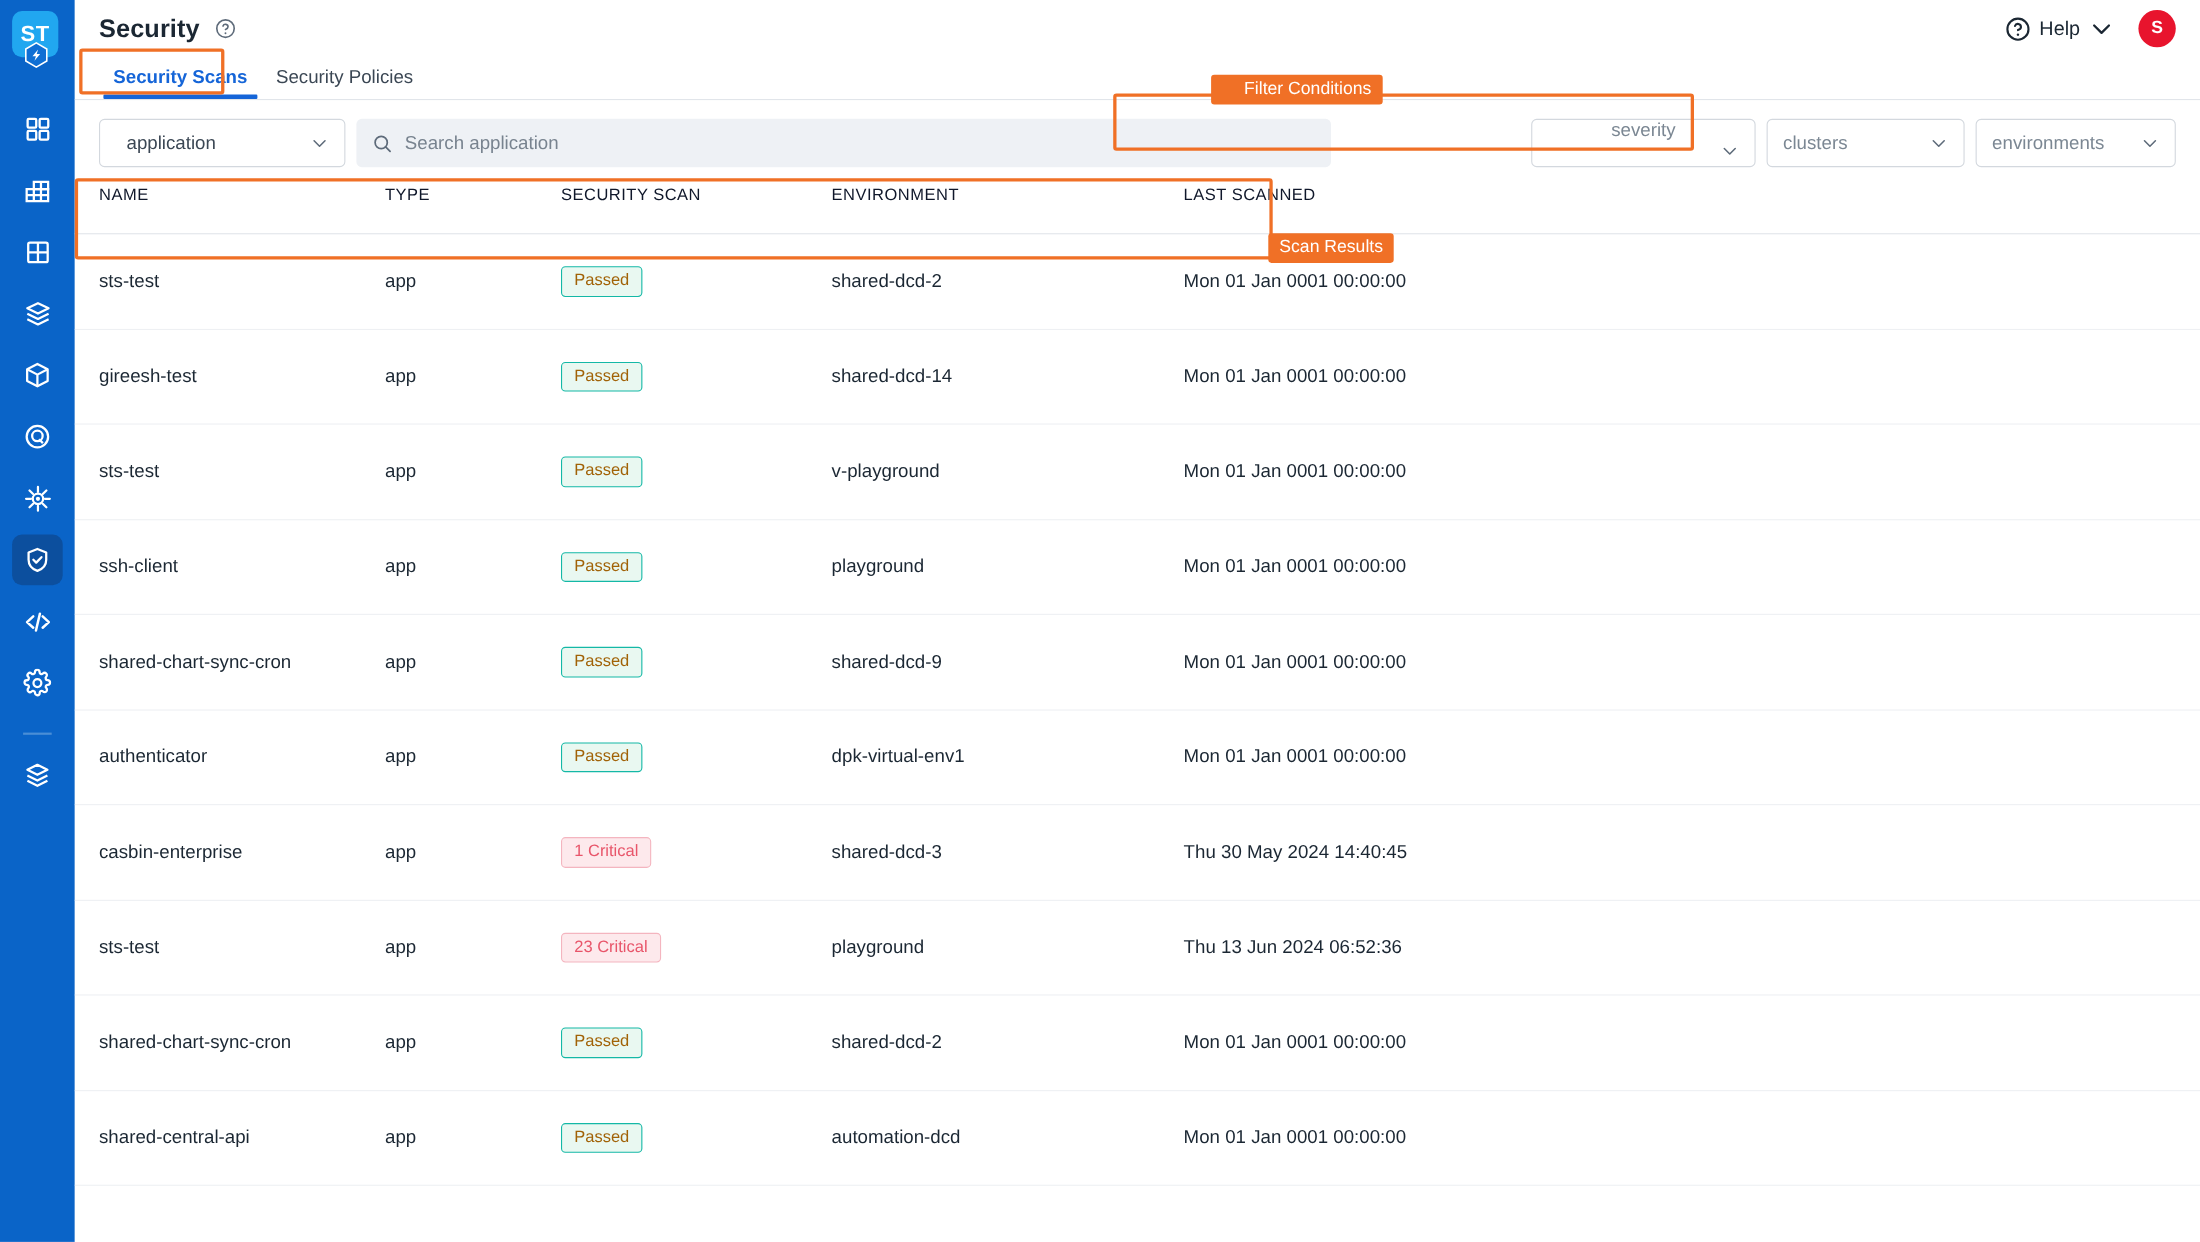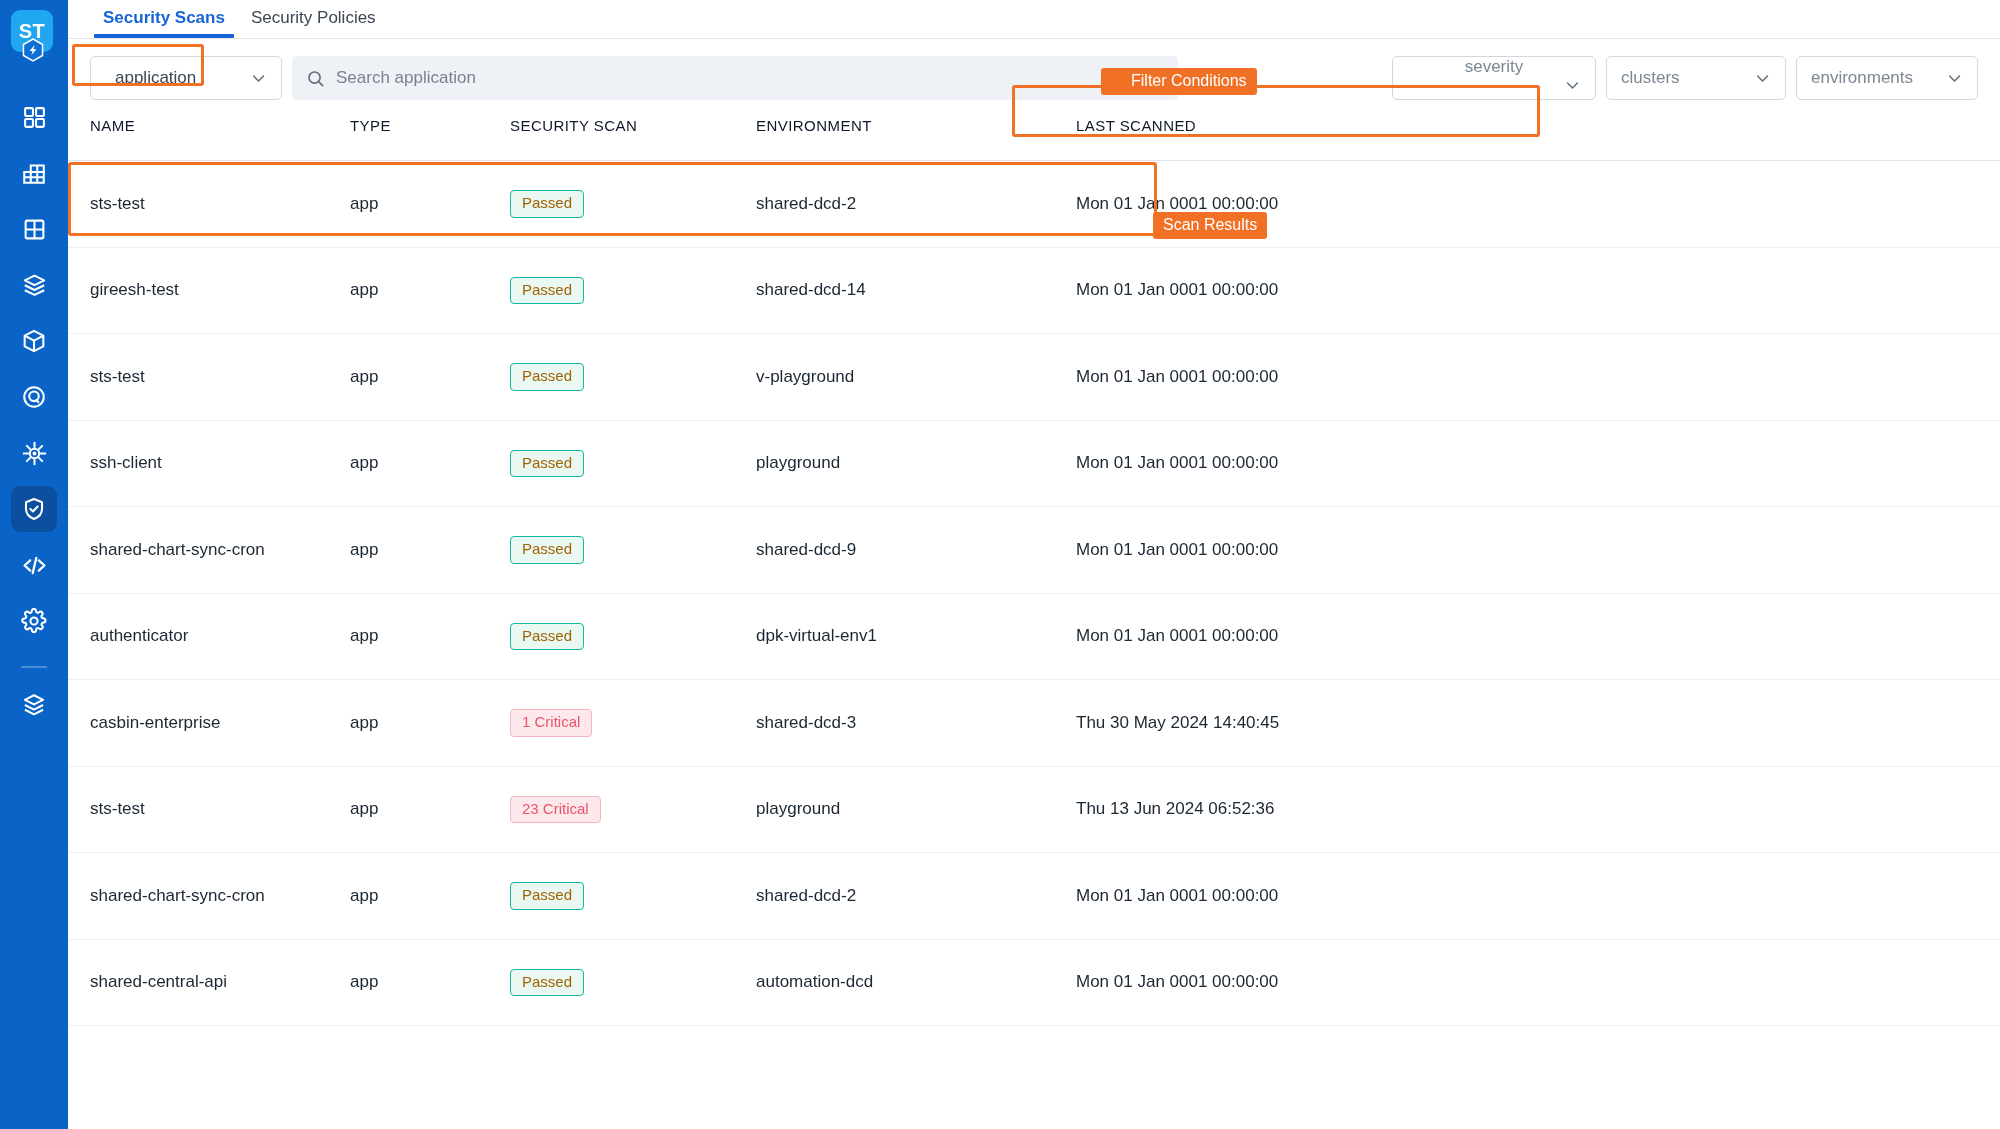--- a/index.html
+++ b/index.html
@@ -95,21 +95,21 @@
     padding: 0 22px; position: relative;
   }
   .sel {
     height: 44px; border: 1px solid #d3d8de; border-radius: 5px;
     background: #fff; display: flex; align-items: center;
     padding: 0 14px; font-size: 17px; color: #3b4754;
     cursor: pointer; position: relative;
   }
   .sel .chev { margin-left: auto; width: 17px; height: 17px; color: #5e6b7a; }
   .sel.placeholder { color: #7b8793; }
-  #type-select { width: 192px; padding-left: 24px; }
+  #type-select { width: 224px; padding-left: 24px; }
   .search-box {
     height: 44px; width: 886px; margin-left: 10px;
     background: #eef1f5; border-radius: 5px;
     display: flex; align-items: center; padding: 0 14px; gap: 11px;
     cursor: text;
   }
   .search-box svg { width: 19px; height: 19px; color: #5e6b7a; flex: 0 0 19px; }
   .search-input {
     border: none; background: transparent; outline: none;
     font-size: 17px; color: #15803d; width: 100%;
@@ -253,20 +253,45 @@
       <svg width="26" height="26" viewBox="0 0 24 24" fill="none" stroke="currentColor" stroke-width="1.9" stroke-linejoin="round">
         <path d="M12 3 3.6 7.2 12 11.4l8.4-4.2z"></path>
           <path d="M3.6 12 12 16.2 20.4 12"></path>
           <path d="M3.6 16.4 12 20.6l8.4-4.2"></path>
       </svg>
     </div>
   </nav>
 
   <section class="main">
 
+    <div class="topbar">
+      <div class="page-title">Security</div>
+      <svg class="help-circle" viewBox="0 0 24 24" fill="none" stroke="currentColor" stroke-width="1.8">
+        <circle cx="12" cy="12" r="9.5"></circle>
+        <path d="M9.3 9.2a2.8 2.8 0 0 1 5.45.9c0 1.9-2.75 2.85-2.75 2.85" stroke-linecap="round"></path>
+        <circle cx="12" cy="17" r="1.05" fill="currentColor" stroke="none"></circle>
+      </svg>
+
+      <div class="topbar-right">
+        <div class="help-btn">
+          <svg viewBox="0 0 24 24" fill="none" stroke="currentColor" stroke-width="2">
+            <circle cx="12" cy="12" r="10"></circle>
+            <path d="M9.2 9a2.9 2.9 0 0 1 5.65.95c0 1.95-2.85 2.95-2.85 2.95" stroke-linecap="round"></path>
+            <circle cx="12" cy="17.2" r="1.15" fill="currentColor" stroke="none"></circle>
+          </svg>
+          <span>Help</span>
+          <svg class="chev-sm" viewBox="0 0 24 24" fill="none" stroke="currentColor" stroke-width="2.2" stroke-linecap="round" stroke-linejoin="round">
+            <path d="M5 8.5 12 15.5 19 8.5"></path>
+          </svg>
+        </div>
+        <div class="avatar">
+          <span>S</span>
+        </div>
+      </div>
+    </div>
 
     <div class="tabs">
       <div class="tab active">Security Scans</div>
       <div class="tab">Security Policies</div>
     </div>
 
     <div class="filterbar">
       <div class="sel" id="type-select">
         <span>application</span>
         <svg class="chev" viewBox="0 0 24 24" fill="none" stroke="currentColor" stroke-width="2" stroke-linecap="round" stroke-linejoin="round">

